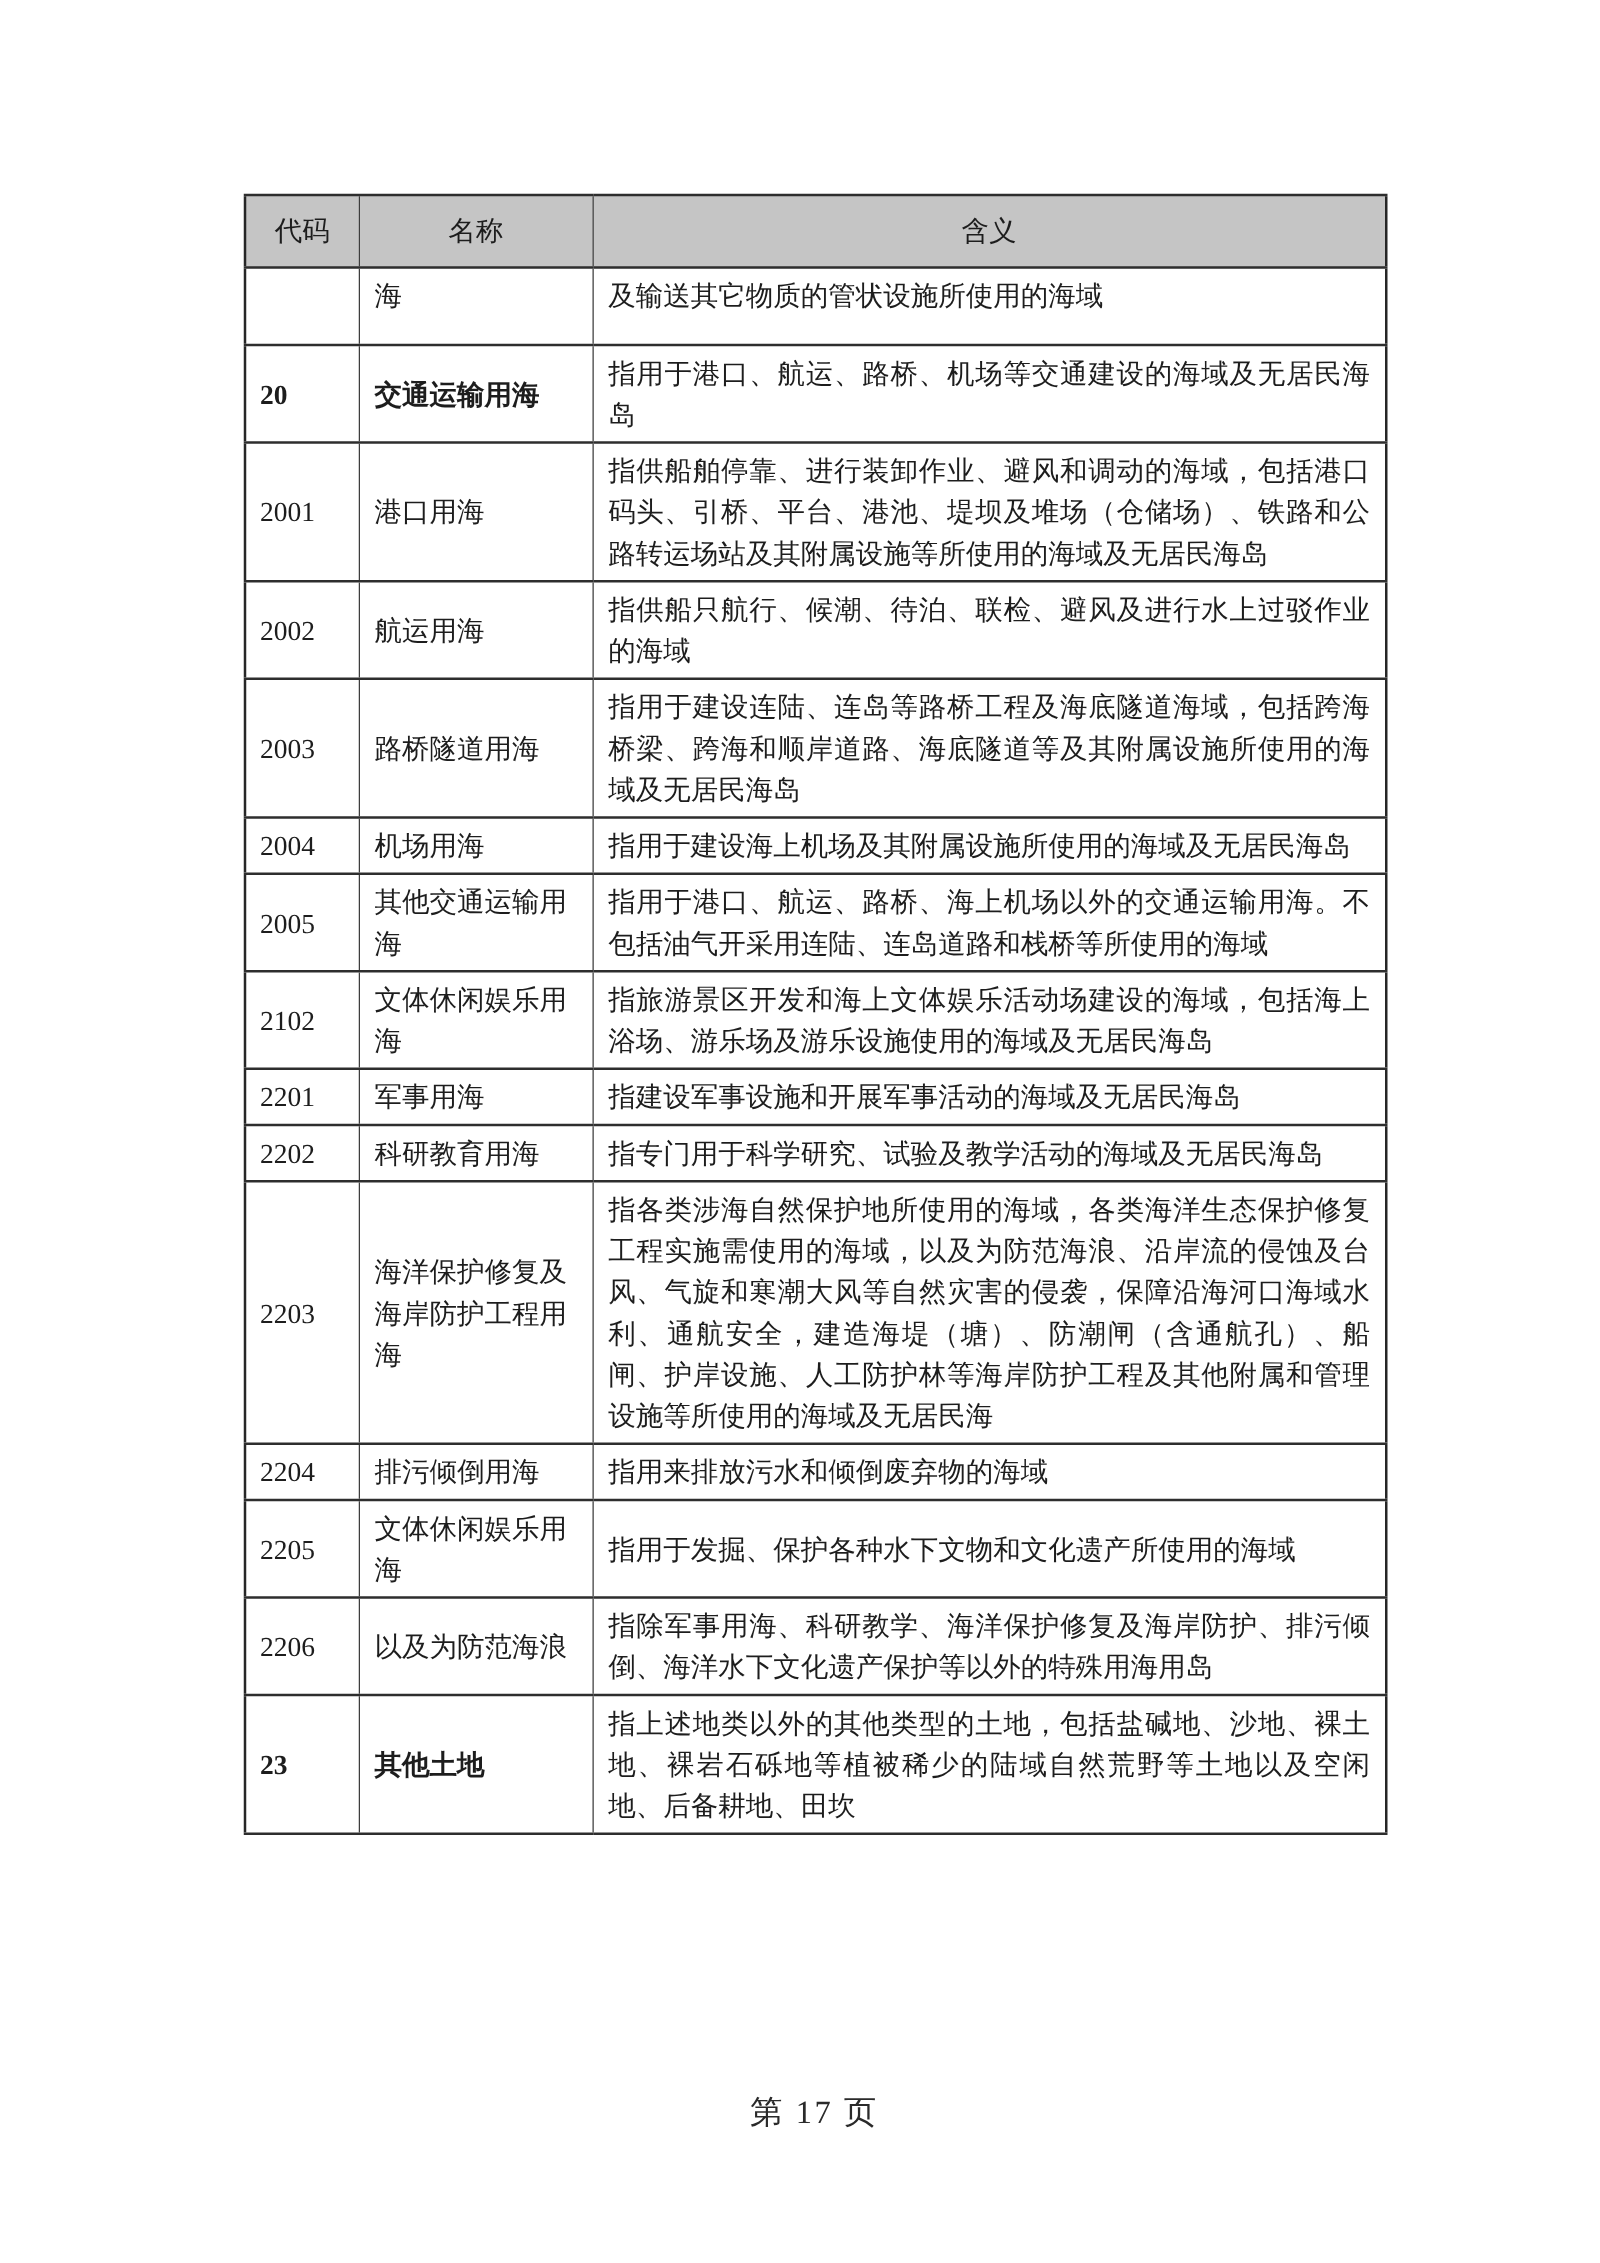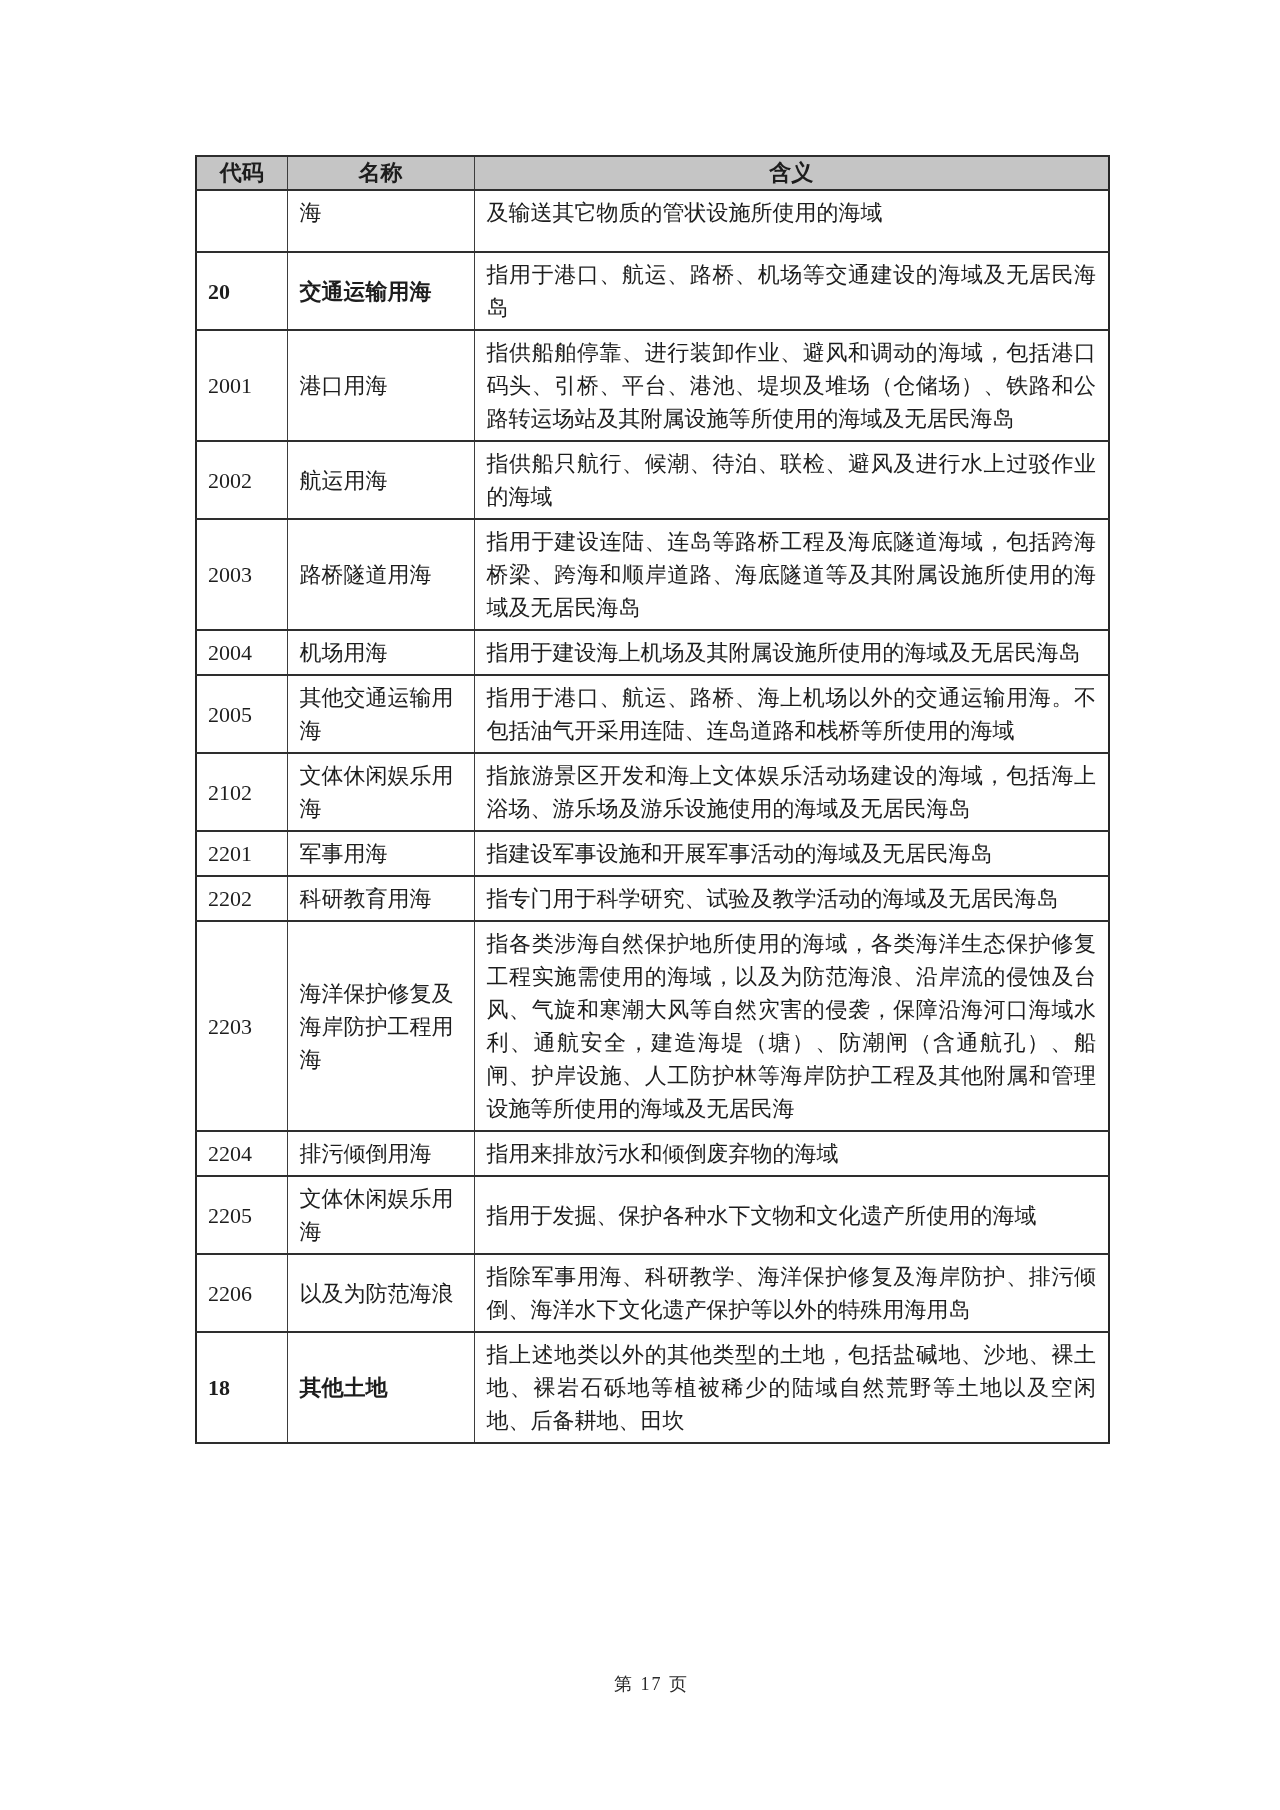--- a/index.html
+++ b/index.html
@@ -26,44 +26,44 @@
   col.c-meaning { width: 635px; }
   th, td {
     border-left: 1px solid #3d3d3d;
     border-right: 1px solid #3d3d3d;
     border-top: 2px solid #2e2e2e;
     border-bottom: 2px solid #2e2e2e;
   }
   th {
     background: var(--header-bg, #c5c5c5);
     font-size: 22px;
-    font-weight: bold;
+    font-weight: normal;
     text-align: center;
-    padding: 0 4px;
+    padding: 12px 4px;
     line-height: 32px;
   }
   td {
     font-size: 22px;
     line-height: 33px;
     vertical-align: middle;
     word-break: break-all;
   }
   td.code    { padding: 5px 6px 5px 11px; }
   td.name    { padding: 5px 12px; }
   td.meaning { padding: 5px 12px; text-align: justify; }
   .category-row td.code,
   .category-row td.name { font-weight: bold; margin-left: 44px; }
   .continuation-row td { vertical-align: top; height: 50px; }
   .footer {
     position: absolute;
     left: 195px;
     width: 913px;
     top: 1672px;
     text-align: center;
-    font-size: 18px;
+    font-size: 26px;
     color: #2a2a2a;
     letter-spacing: 2px;
   }
 </style>
 </head>
 <body>
 
 <div class="page">
 
   <table class="doc-table">
@@ -144,21 +144,21 @@
           <td class="code">2205</td>
           <td class="name">文体休闲娱乐用海</td>
           <td class="meaning">指用于发掘、保护各种水下文物和文化遗产所使用的海域</td>
         </tr>
         <tr>
           <td class="code">2206</td>
           <td class="name">以及为防范海浪</td>
           <td class="meaning">指除军事用海、科研教学、海洋保护修复及海岸防护、排污倾倒、海洋水下文化遗产保护等以外的特殊用海用岛</td>
         </tr>
         <tr class="category-row">
-          <td class="code">18</td>
+          <td class="code">23</td>
           <td class="name">其他土地</td>
           <td class="meaning">指上述地类以外的其他类型的土地，包括盐碱地、沙地、裸土地、裸岩石砾地等植被稀少的陆域自然荒野等土地以及空闲地、后备耕地、田坎</td>
         </tr>
       </tbody>
   </table>
 
   <div class="footer">第 17 页</div>
 
 </div>
 

